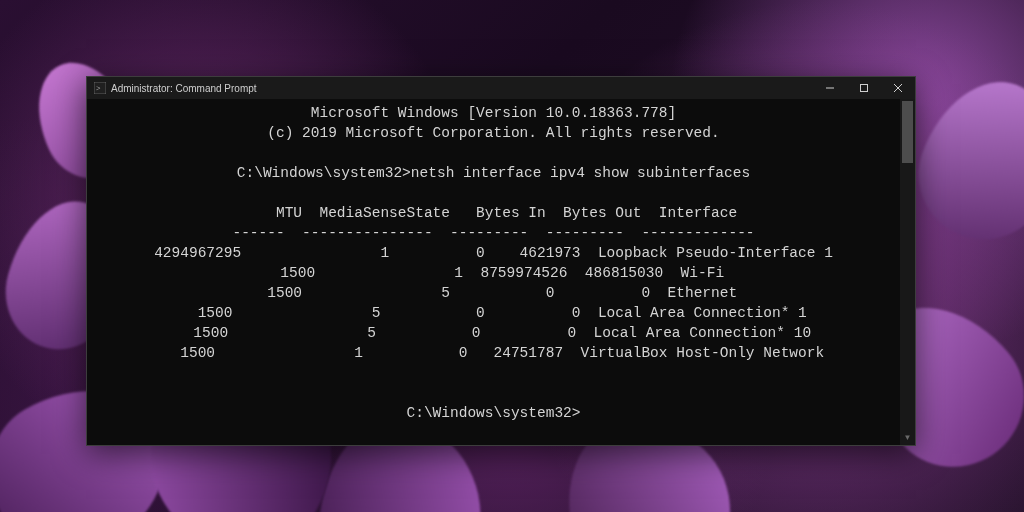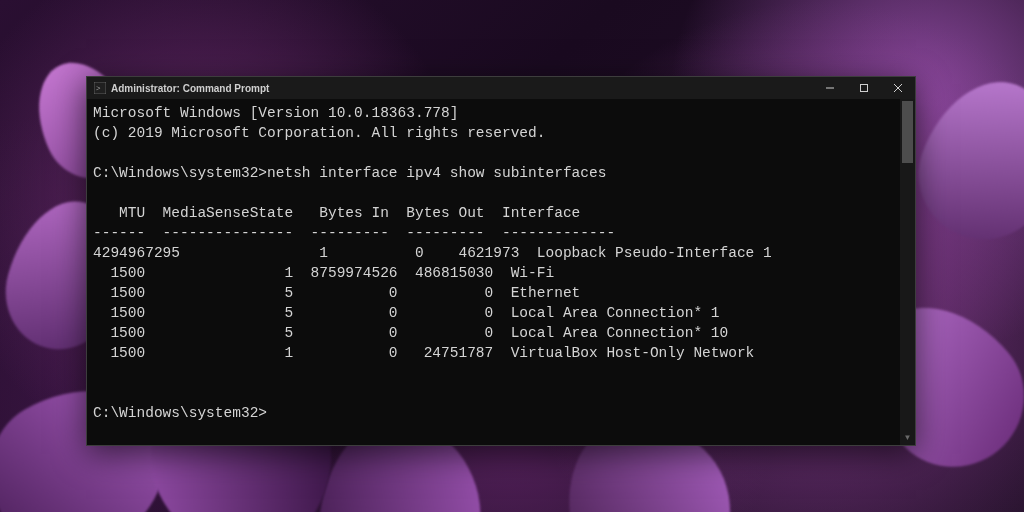--- a/index.html
+++ b/index.html
@@ -50,33 +50,34 @@
     align-items: center;
     color: #cfcfcf;
     font-size: 10px;
     user-select: none;
   }
   .titlebar .icon {
     width: 14px; height: 14px;
     margin: 0 4px 0 6px;
     display: inline-flex; align-items:center; justify-content:center;
   }
-  .titlebar .title { flex: 0 0 auto; font-weight: bold; }
+  .titlebar .title { flex: 0 0 auto; }
   .titlebar .spacer { flex: 1; }
   .titlebar .ctrl {
     width: 34px; height: 22px;
     display:flex; align-items:center; justify-content:center;
     color:#cfcfcf;
   }
 
   .client {
     flex:1;
     position: relative;
     background:#0c0c0c;
     display:flex;
+    text-align:center;
   }
   .terminal {
     flex:1;
     padding: 4px 6px 6px 6px;
     font-family: Consolas, "Courier New", monospace;
     font-size: 14.5px;
     line-height: 20px;
     color:#d4d4d4;
     white-space: pre;
     overflow:hidden;

